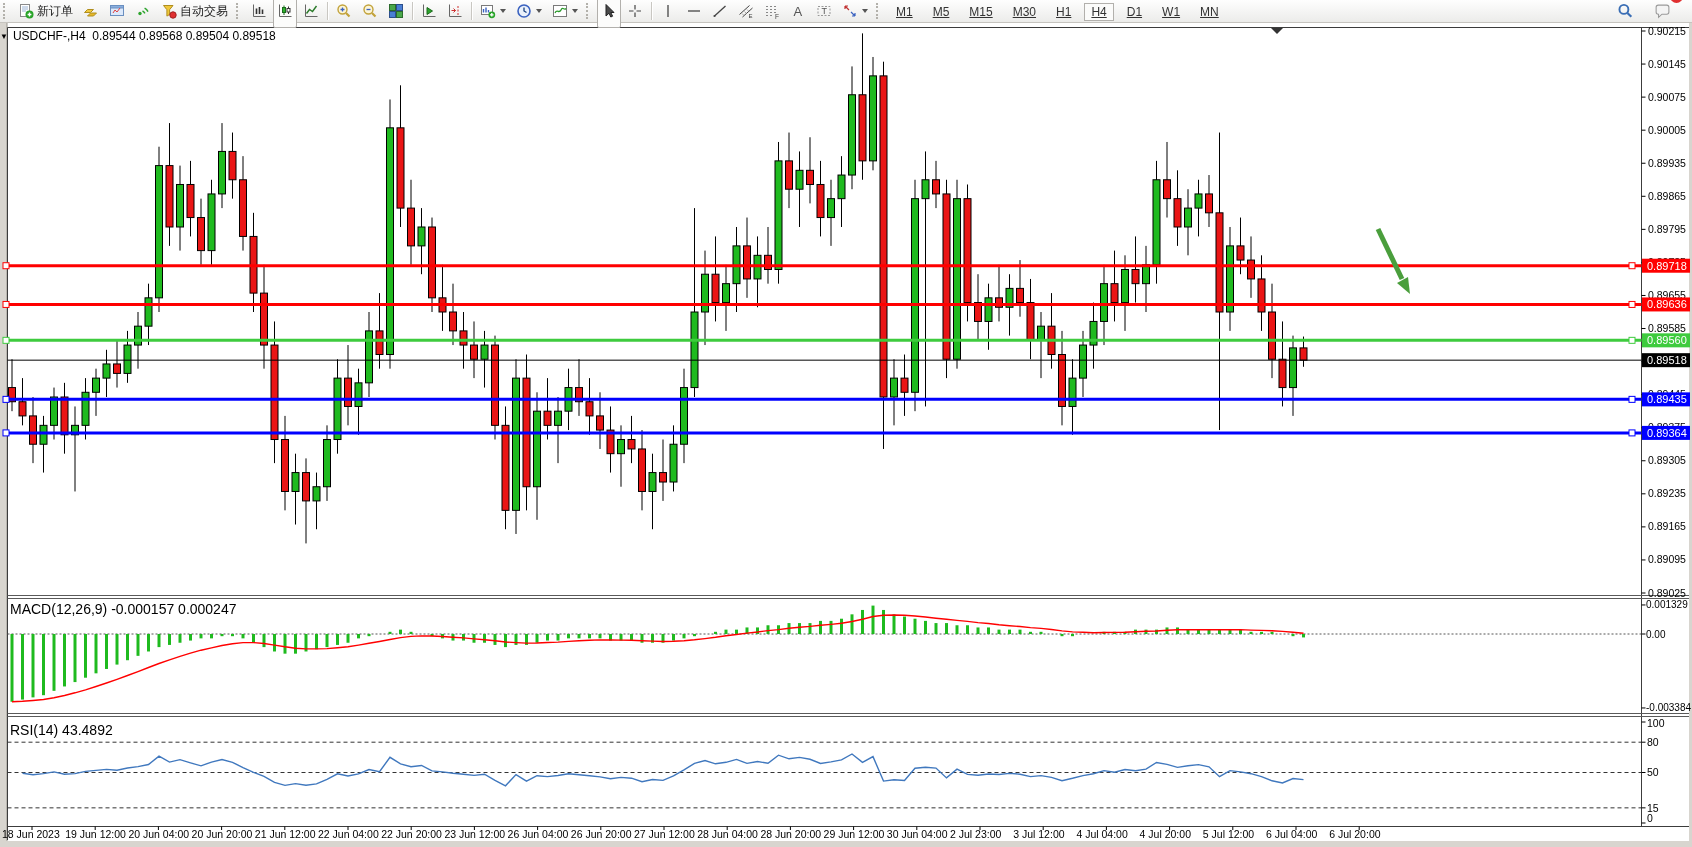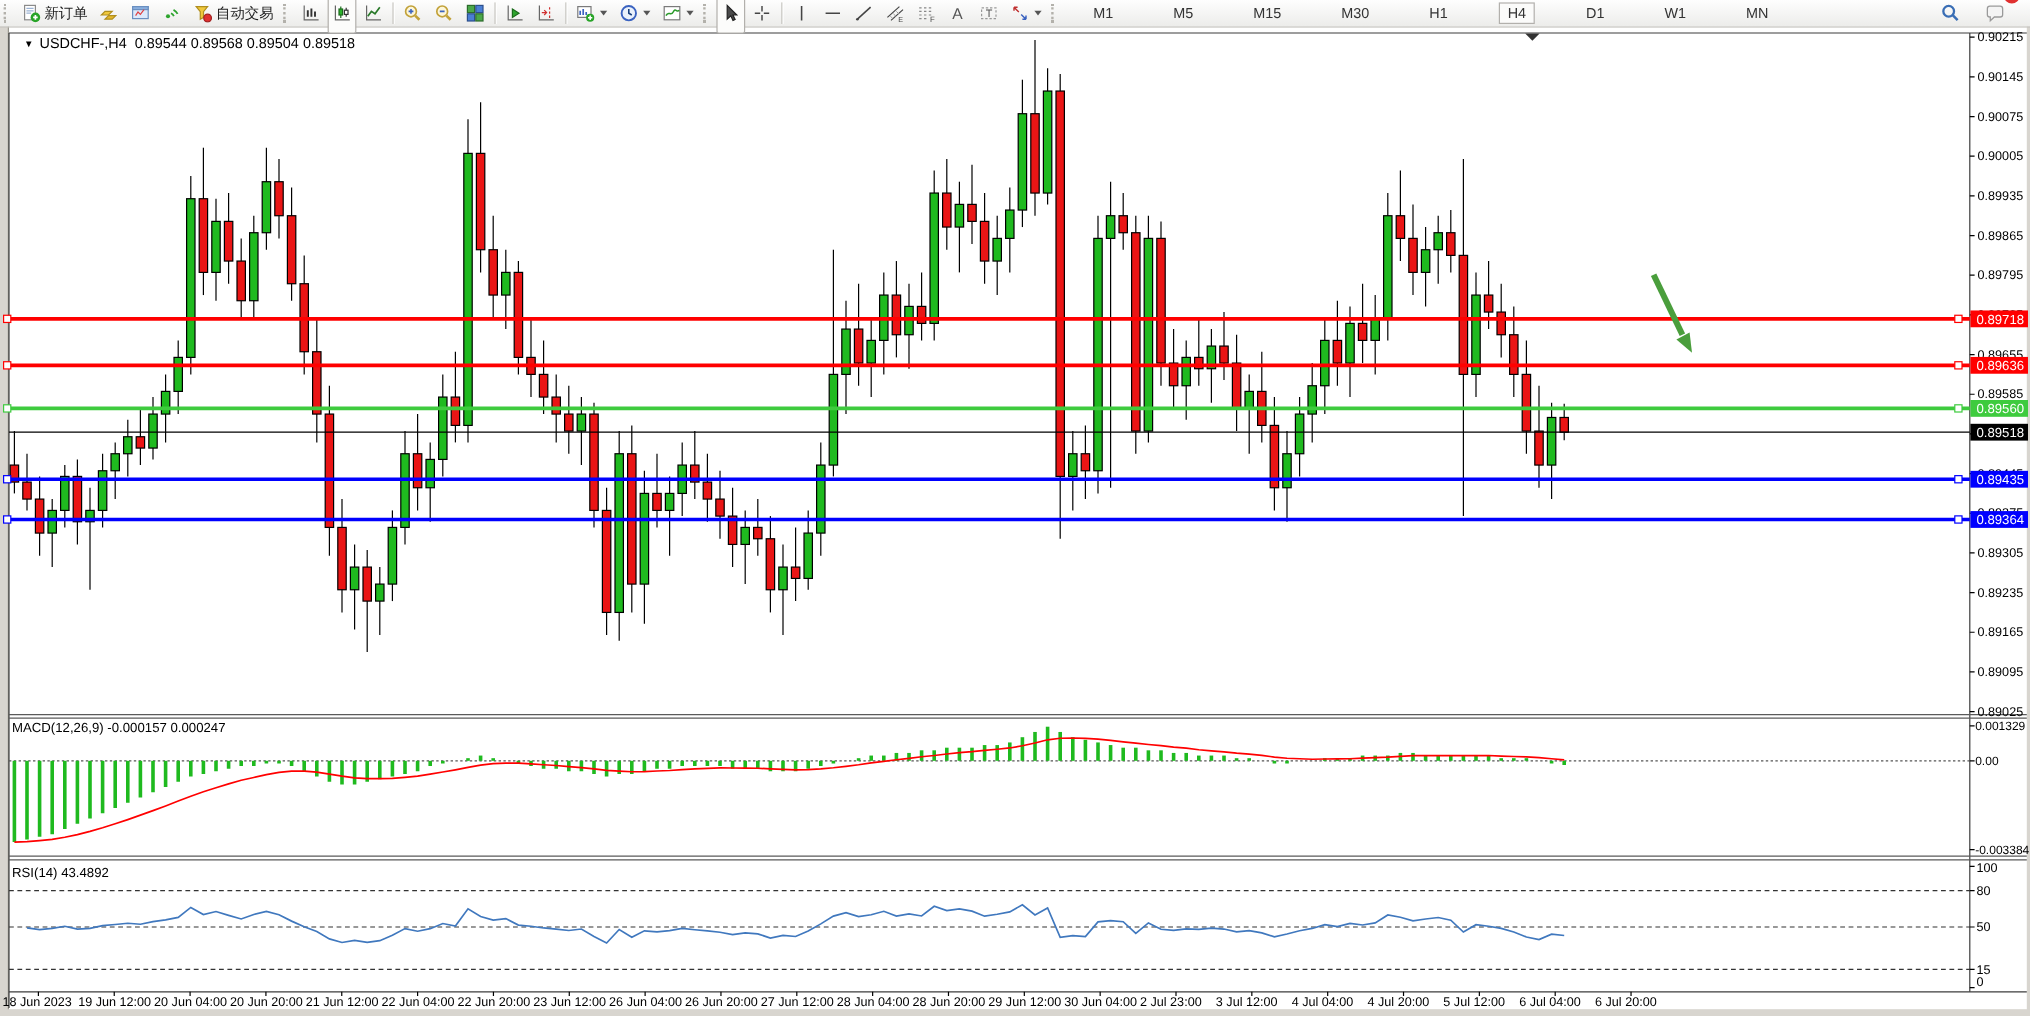--- a/index.html
+++ b/index.html
@@ -10,29 +10,29 @@
     display:flex;align-items:center;white-space:nowrap;}
   .grip{width:4px;height:16px;border-left:2px dotted #b3b1ab;margin:0 4px 0 3px;display:inline-block;}
   .sep{width:1px;height:18px;background:#c9c7c2;box-shadow:1px 0 0 #ffffff;margin:0 3px;display:inline-block;}
   .tbtn{border:1px solid transparent;border-radius:2px;background:transparent;height:34px;
     display:inline-flex;align-items:center;gap:3px;padding:0 3px;margin:0 1px;cursor:default;
     font:12px "Liberation Sans",sans-serif;color:#222;}
   .tbtn.active{background:#fcfcfb;border-color:#b2b0ac;}
   .tbtn svg{display:block;}
   .caret{width:0;height:0;border-left:3px solid transparent;border-right:3px solid transparent;
     border-top:4px solid #555;display:inline-block;margin-left:1px;}
-  .tf{border:1px solid transparent;background:transparent;height:18px;padding:0 6px;margin:0 18px;
-    font:12px "Liberation Sans",sans-serif;color:#333;}
+  .tf{border:1px solid transparent;background:transparent;height:18px;padding:0 6px;margin:0 3px;
+    font:12px "Liberation Sans",sans-serif;color:#333;text-decoration:underline;}
   .tf.active{background:#fbfbfa;border:1px solid #b2b0ac;}
   #right-tools{margin-left:auto;margin-right:16px;display:inline-flex;align-items:center;gap:10px;}
   .badge-wrap{position:relative;display:inline-block;}
   .badge{position:absolute;top:-4px;right:-7px;background:#e03030;color:#fff;border-radius:50%;
     width:13px;height:13px;font:bold 9px/13px "Liberation Sans",sans-serif;text-align:center;}
   .ov{position:absolute;z-index:3;font:12px "Liberation Sans",sans-serif;color:#000;white-space:nowrap;pointer-events:none;}
-  .ov.small{font-size:11px;}
+  .ov.small{font-size:14px;}
   .tri{font-size:8px;margin-right:5px;vertical-align:1px;}
   #chart-canvas{position:absolute;left:0;top:0;z-index:1;}
 </style>
 </head>
 <body>
 
 <div id="toolbar">
   <span class="grip"></span>
 
   <button class="tbtn">
@@ -241,21 +241,21 @@
       <button class="tbtn">
         <svg width="17" height="17" viewBox="0 0 16 16">
             <path d="M2 4a2 2 0 0 1 2-2h8a2 2 0 0 1 2 2v4.5a2 2 0 0 1-2 2H7.5l-3.2 3V10.5H4a2 2 0 0 1-2-2z" fill="#f4f4f4" stroke="#9a9a9a"></path>
           </svg>
       </button>
       <span class="badge">1</span>
     </span>
   </span>
 </div>
 
-<div class="ov" style="left:20px;top:29px"><span class="tri">▼</span><span>USDCHF-,H4</span>&nbsp;&nbsp;<span>0.89544 0.89568 0.89504 0.89518</span></div>
+<div class="ov" style="left:0;top:29px"><span class="tri">▼</span><span>USDCHF-,H4</span>&nbsp;&nbsp;<span>0.89544 0.89568 0.89504 0.89518</span></div>
 <div class="ov small" style="left:10px;top:601px">MACD(12,26,9) -0.000157 0.000247</div>
 <div class="ov small" style="left:10px;top:722px">RSI(14) 43.4892</div>
 
 <svg id="chart-canvas" width="1692" height="847">
     <rect x="0" y="22" width="1692" height="825" fill="#ffffff"></rect>
     <rect x="0" y="22" width="7" height="825" fill="#d8d5cf"></rect>
     <rect x="1689" y="22" width="3" height="825" fill="#d8d5cf"></rect>
     <rect x="0" y="841" width="1692" height="6" fill="#d8d5cf"></rect>
     <line x1="7" y1="22" x2="7" y2="841" stroke="#9a978f"></line>
     <line x1="7.5" y1="27.5" x2="1689" y2="27.5" stroke="#3c3c3c" stroke-width="1"></line>

